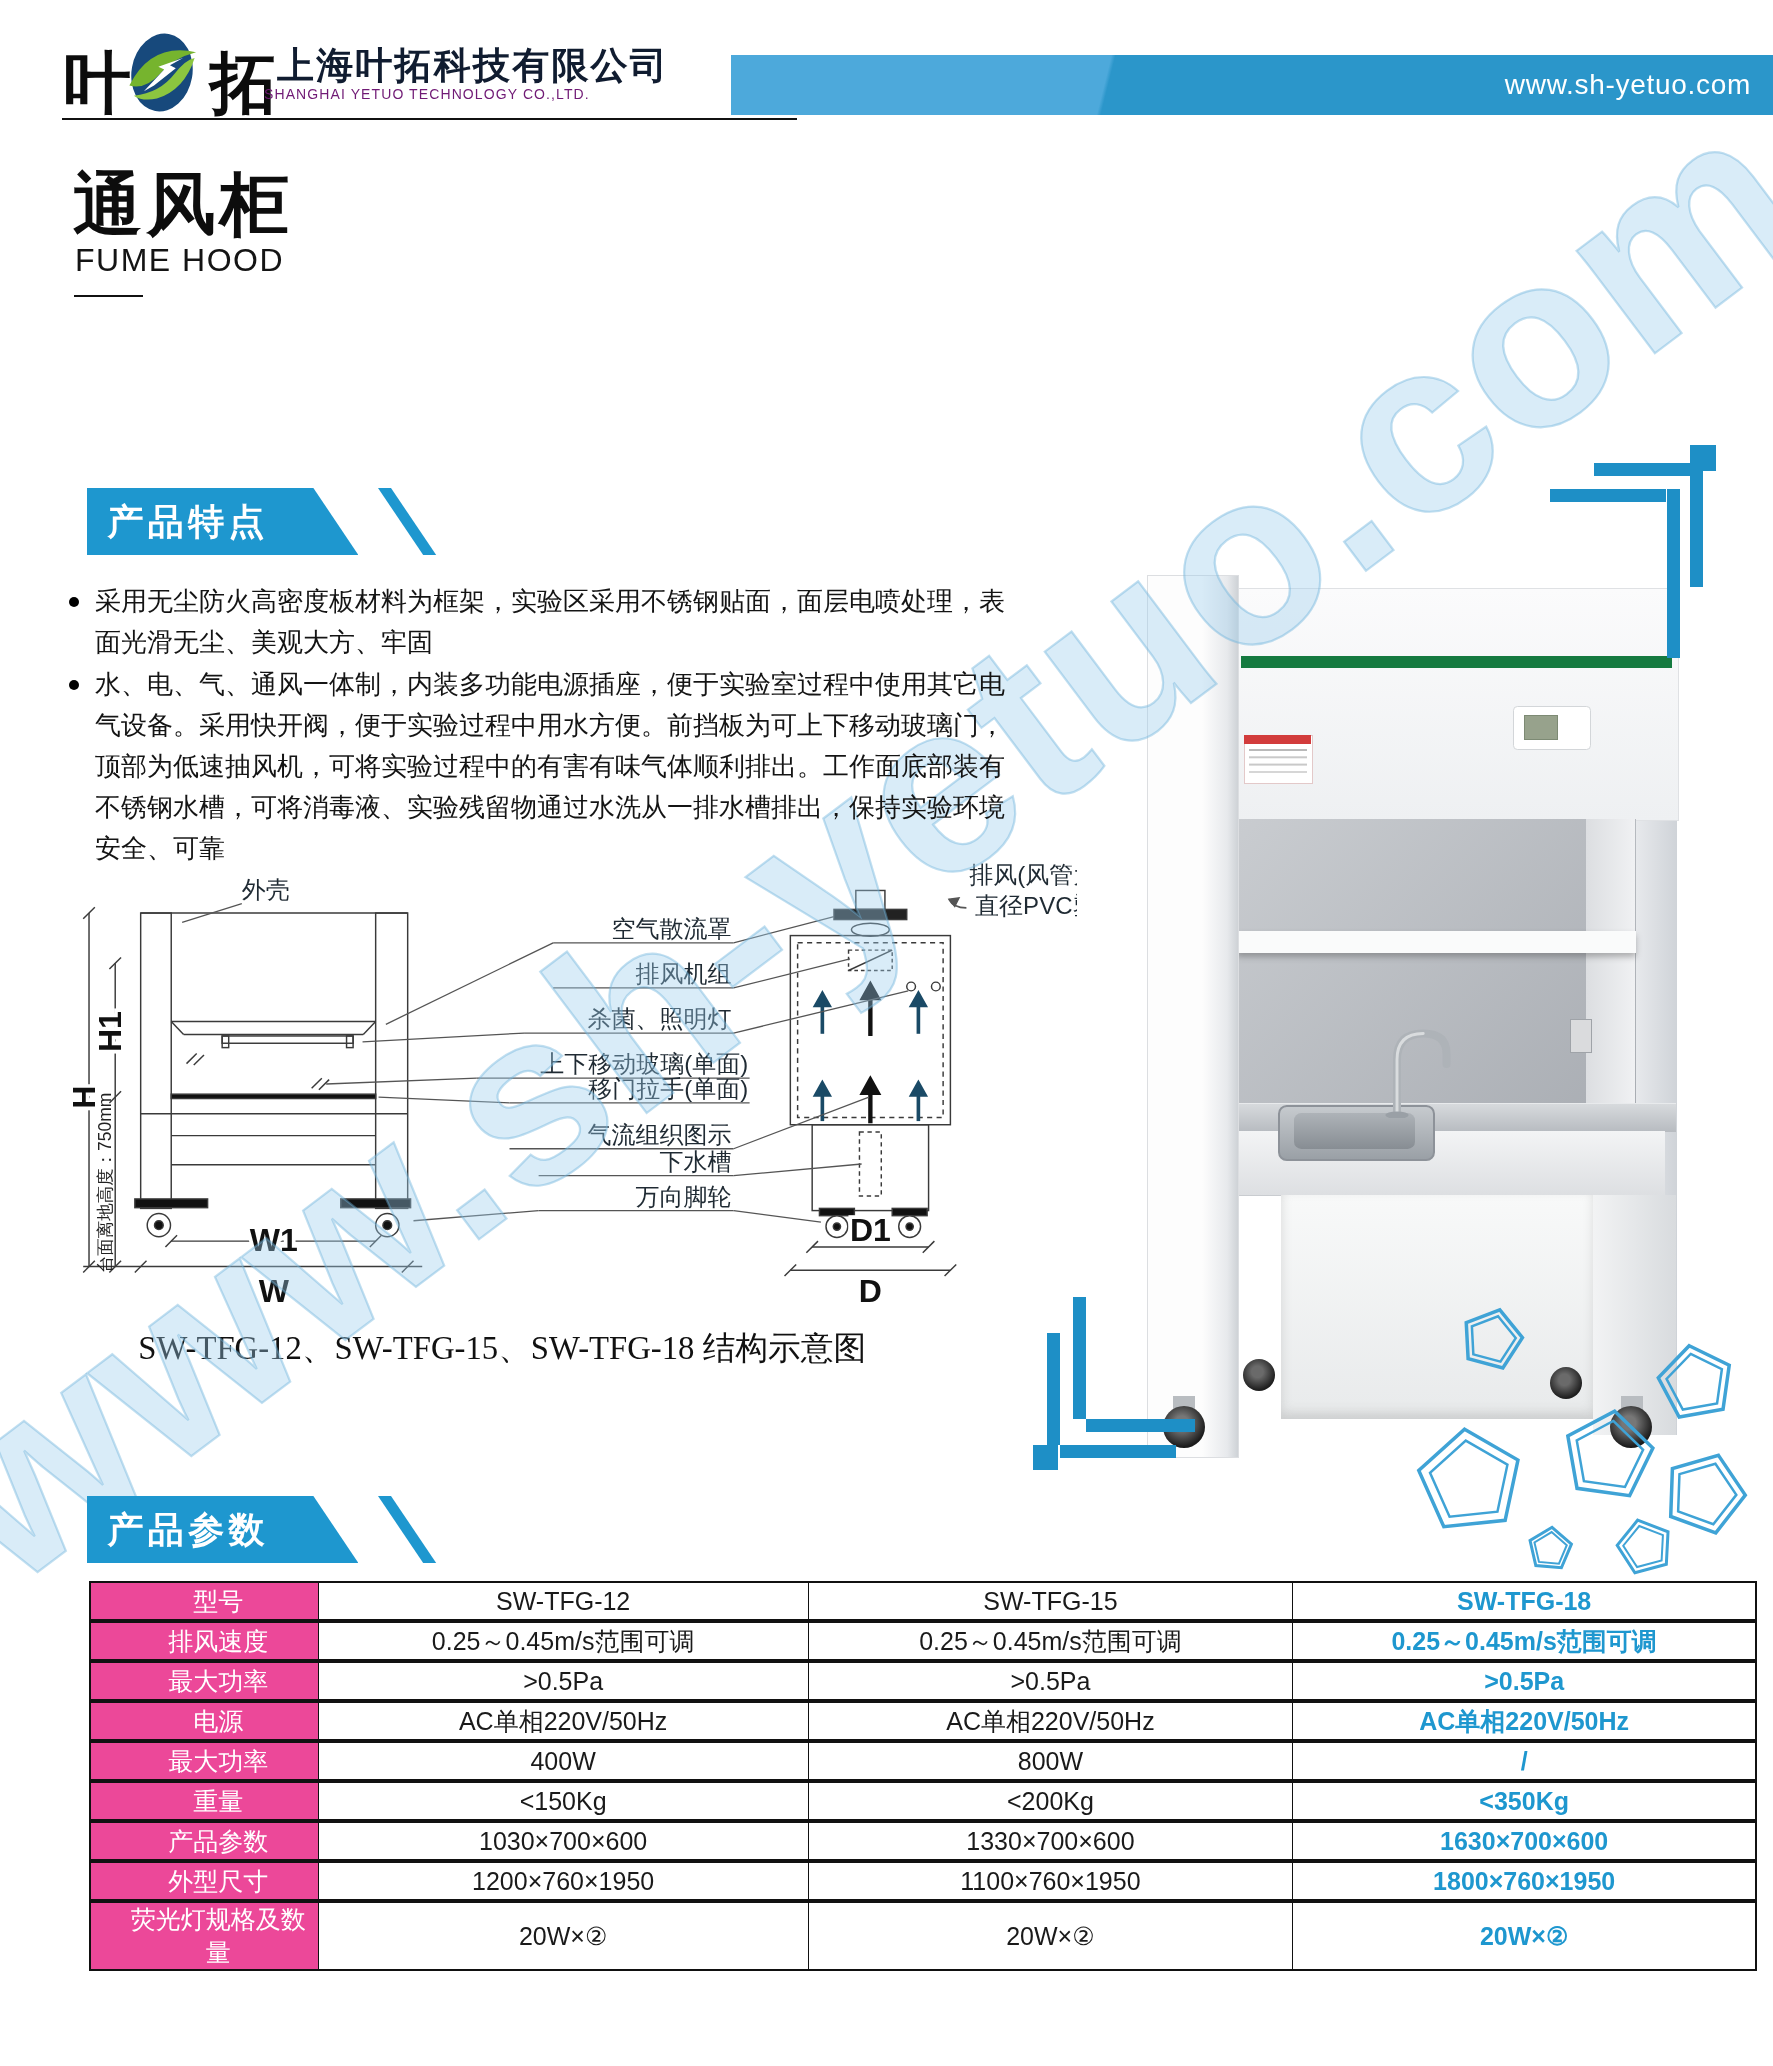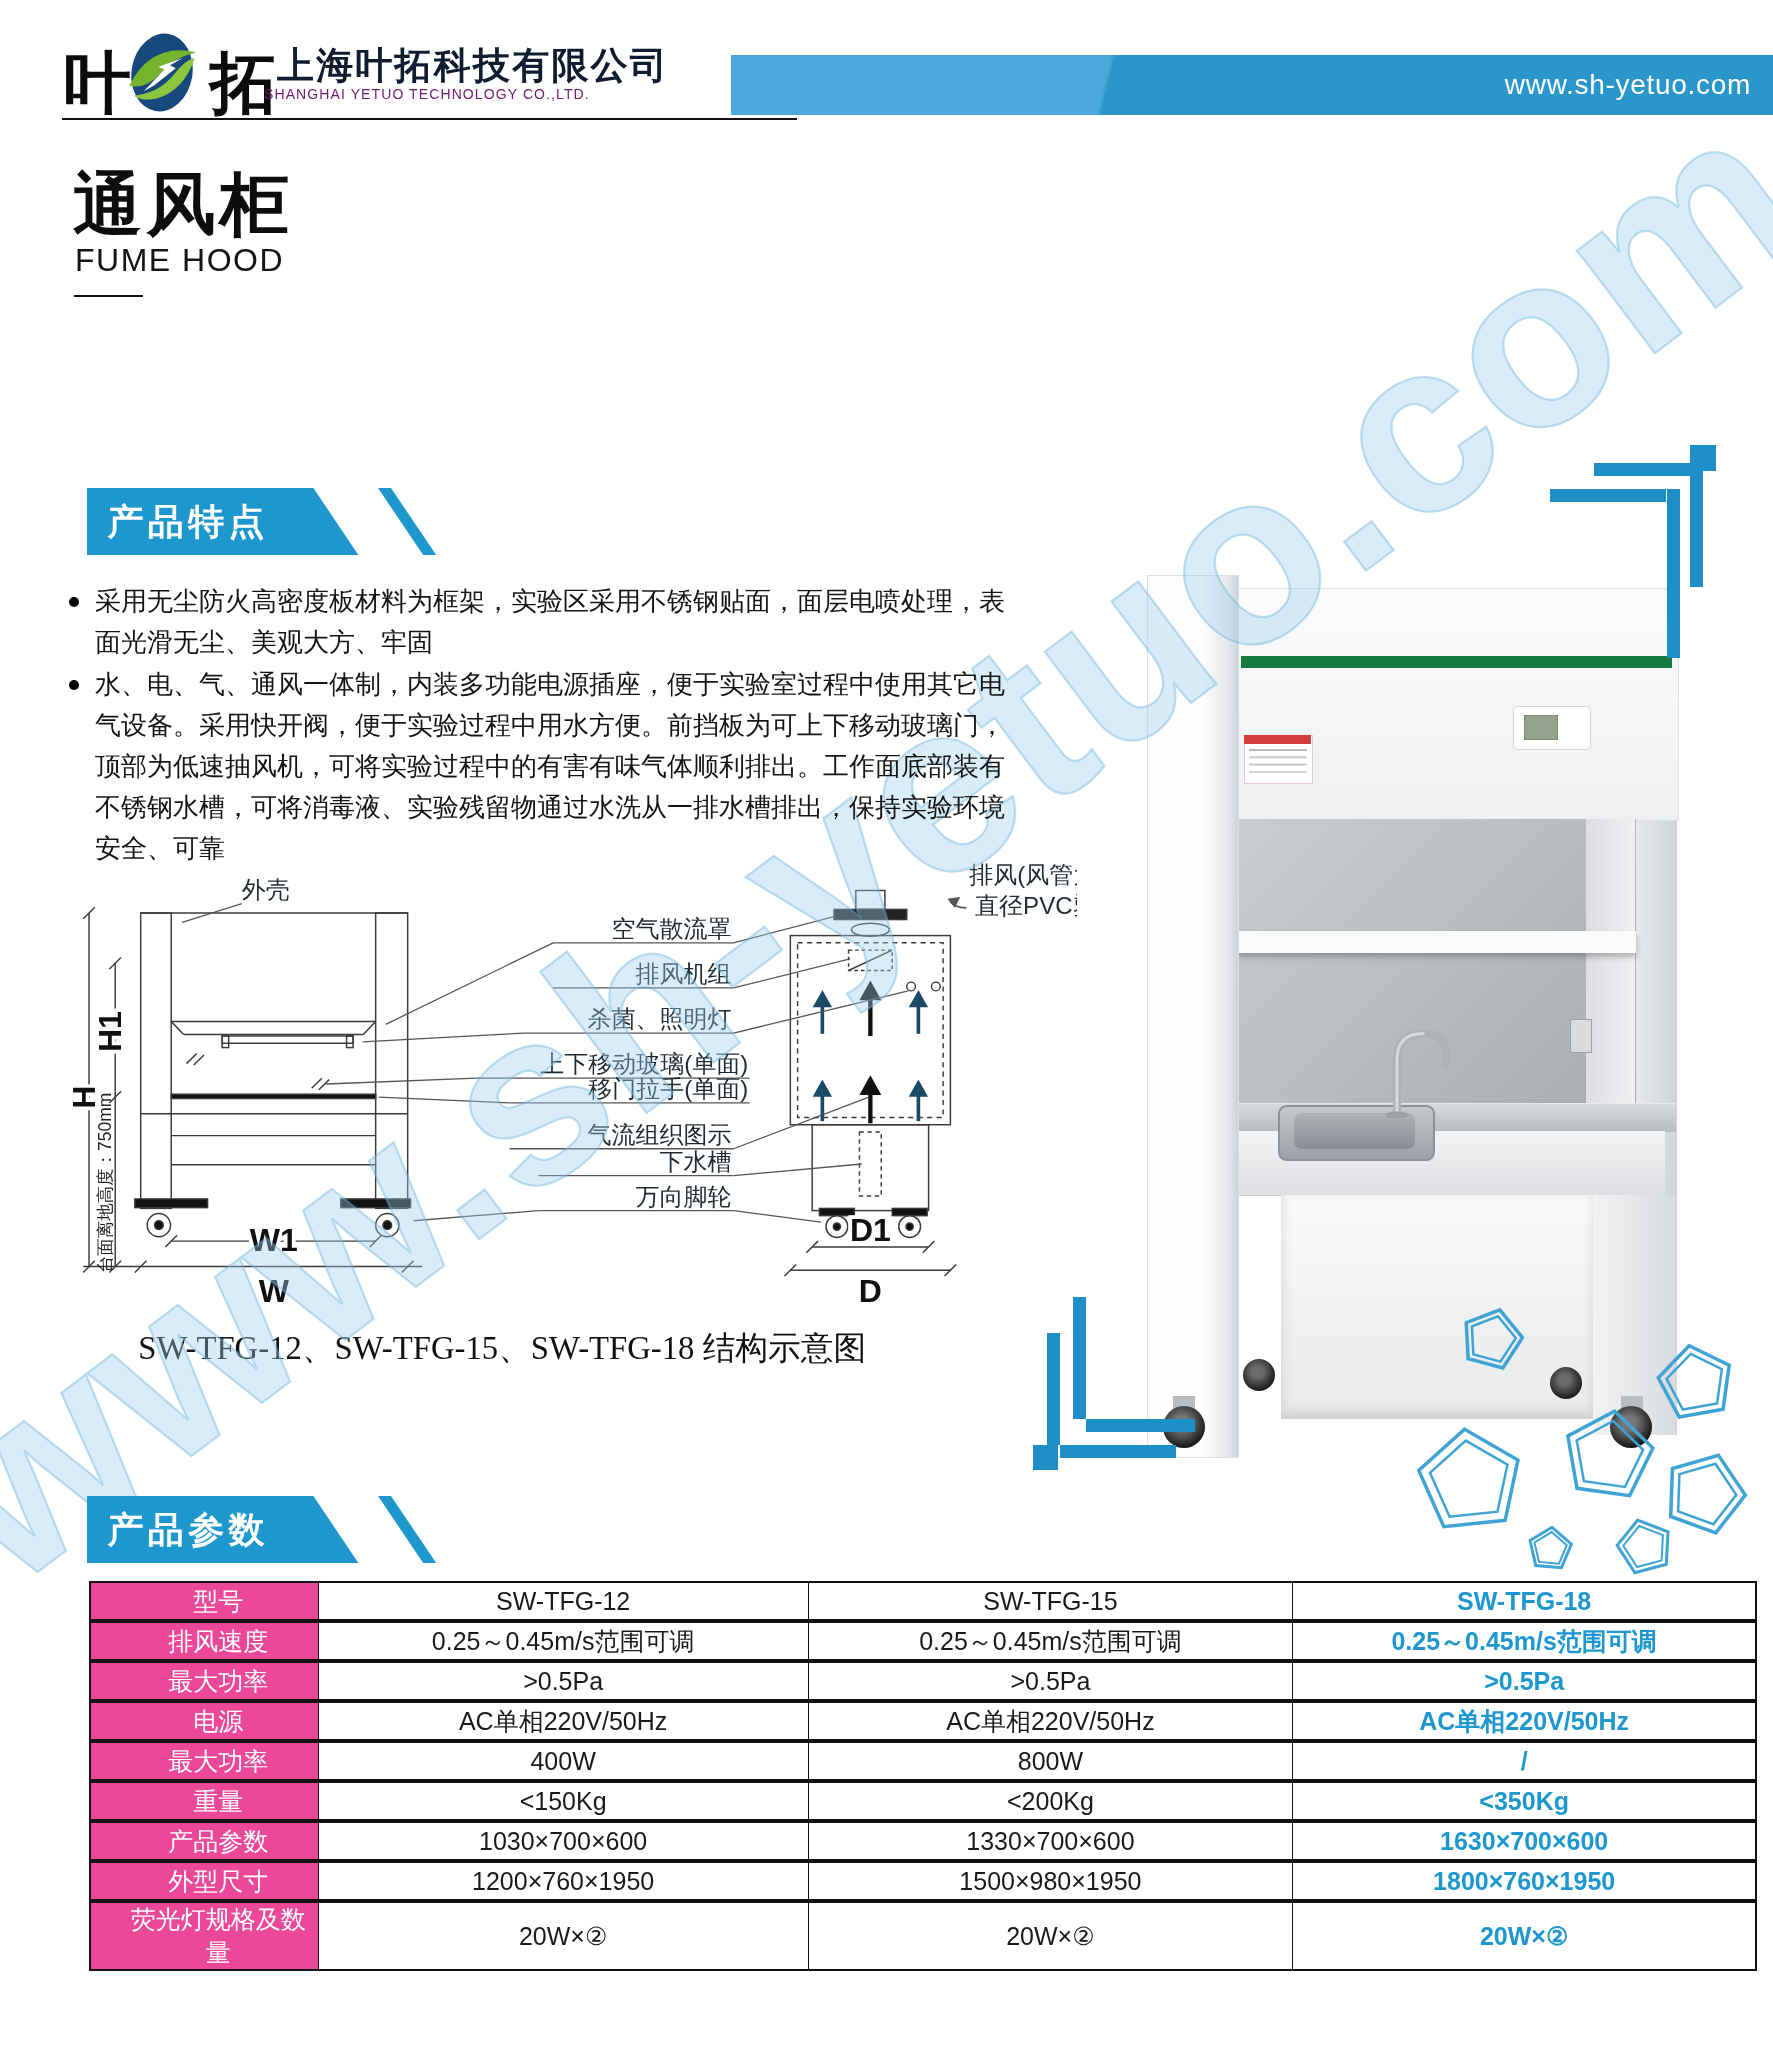--- a/index.html
+++ b/index.html
@@ -386,21 +386,21 @@
     </tr>
     <tr>
       <td>产品参数</td>
       <td>1030×700×600</td>
       <td>1330×700×600</td>
       <td>1630×700×600</td>
     </tr>
     <tr>
       <td>外型尺寸</td>
       <td>1200×760×1950</td>
-      <td>1500×980×1950</td>
+      <td>1100×760×1950</td>
       <td>1800×760×1950</td>
     </tr>
     <tr>
       <td>荧光灯规格及数量</td>
       <td>20W×②</td>
       <td>20W×②</td>
       <td>20W×②</td>
     </tr>
   </tbody>
     </table>

